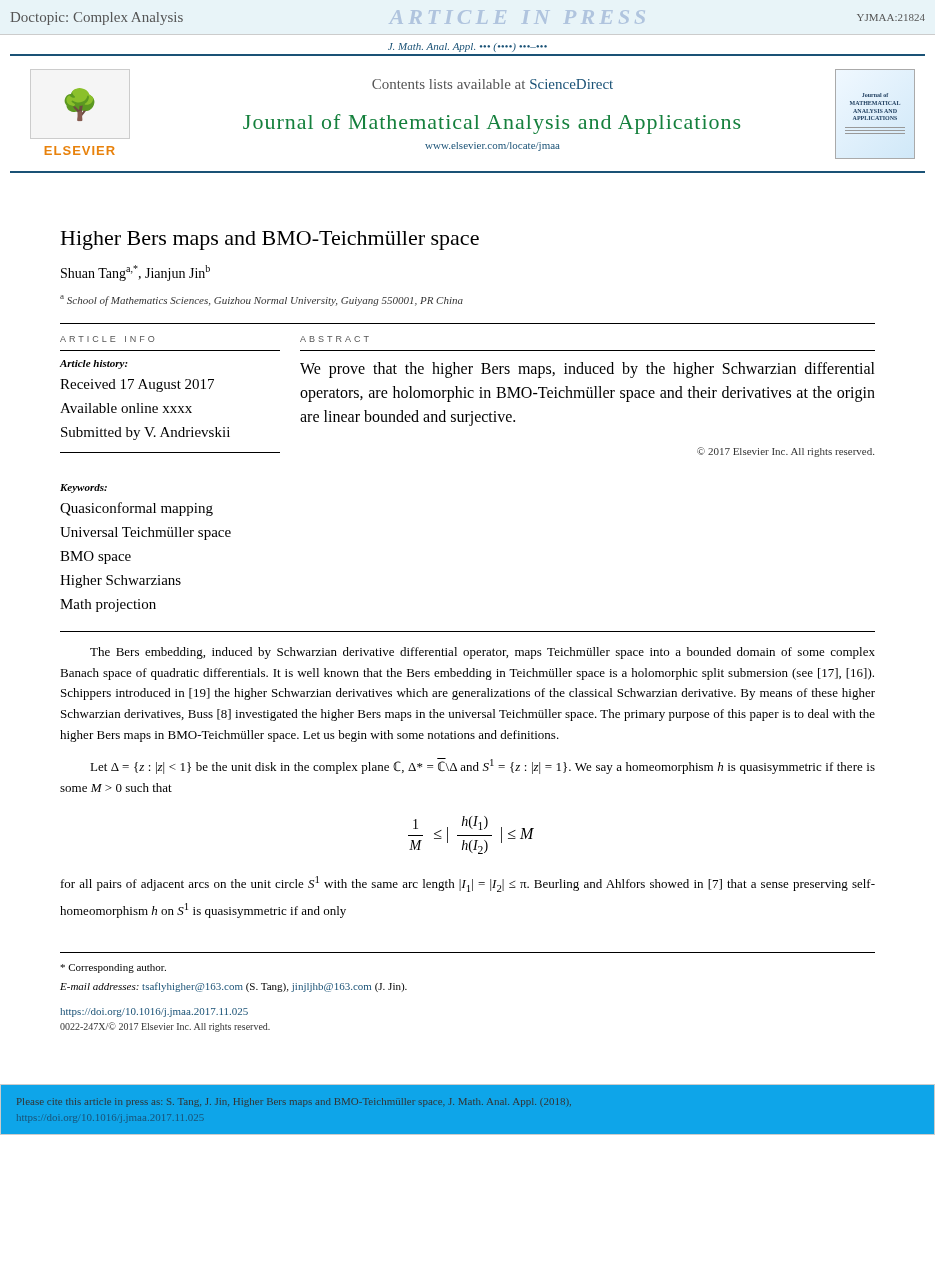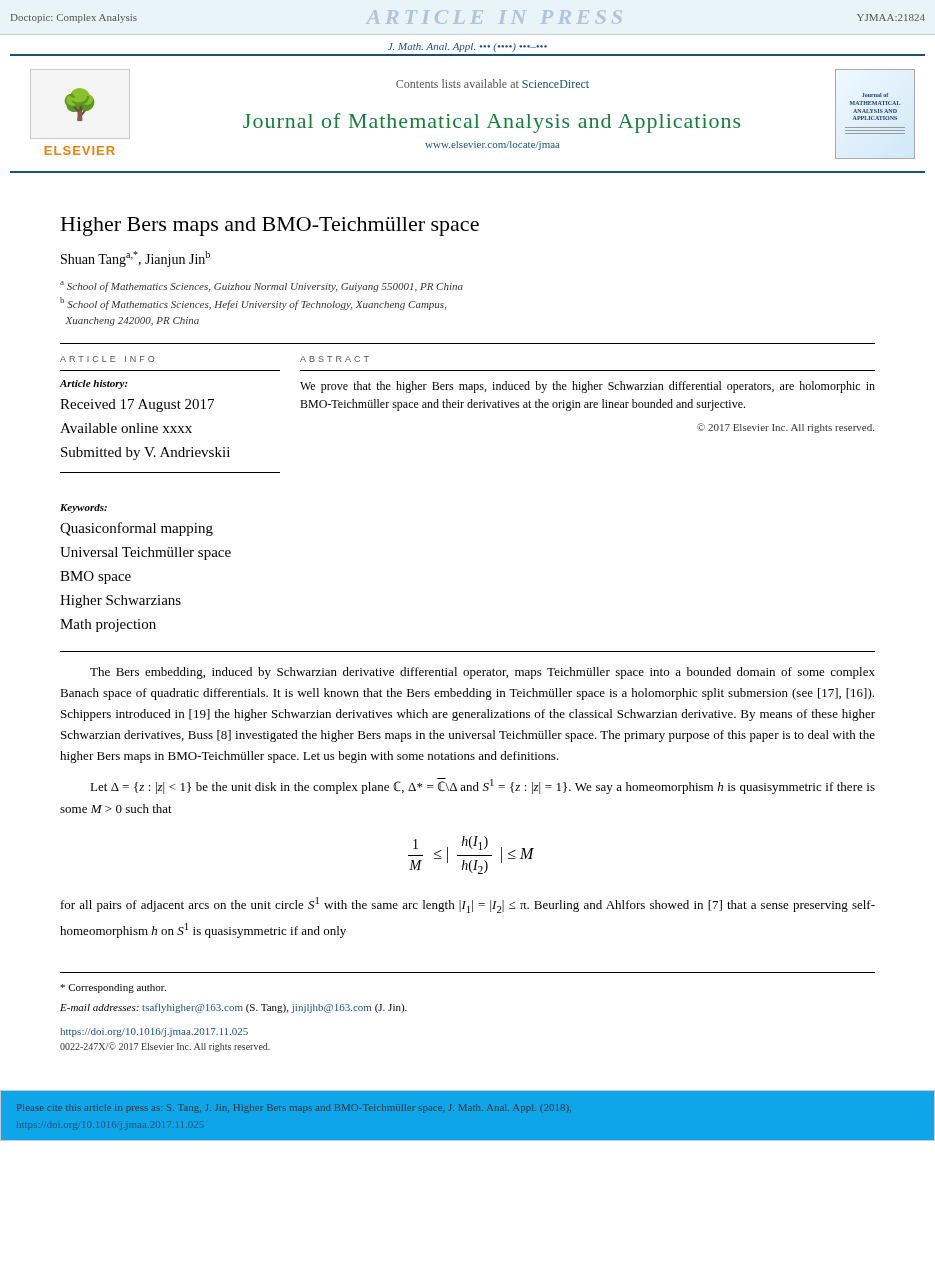--- a/index.html
+++ b/index.html
@@ -14,21 +14,21 @@
 
     
     .top-banner {
       background: #e8f4f8;
       display: flex;
       justify-content: space-between;
       align-items: center;
       padding: 4px 10px;
       border-bottom: 1px solid #ccc;
     }
-    .top-banner-left { font-size: 11px; color: #555; }
+    .top-banner-left { font-size: 15px; color: #555; }
     .top-banner-center {
       font-size: 22px;
       font-weight: bold;
       color: #b0c4de;
       letter-spacing: 4px;
       text-transform: uppercase;
       font-style: italic;
     }
     .top-banner-right { font-size: 11px; color: #555; }
 
@@ -83,21 +83,21 @@
       font-size: 13px;
       letter-spacing: 1px;
       font-family: Arial, sans-serif;
     }
     .header-middle {
       flex: 1;
       text-align: center;
       padding: 0 20px;
     }
     .contents-line {
-      font-size: 12px;
+      font-size: 15px;
       color: #555;
       margin-bottom: 16px;
     }
     .contents-link { color: #1a5276; text-decoration: none; }
     .journal-title {
       font-size: 22px;
       color: #15803d;
       font-family: "Times New Roman", Times, serif;
       letter-spacing: 1px;
       margin-bottom: 4px;
@@ -132,21 +132,21 @@
       margin-bottom: 3px;
     }
     .cover-lines {
       width: 60px;
       border-top: 1px solid #999;
       margin: 1px 0;
     }
 
     
     .main-content {
-      padding: 18px 60px;
+      padding: 32px 60px;
     }
 
     
     .article-title {
       font-size: 22px;
       font-weight: normal;
       color: #000;
       margin-top: 20px;
       margin-bottom: 12px;
       font-family: "Times New Roman", Times, serif;
@@ -218,24 +218,24 @@
       margin-bottom: 3px;
     }
     .info-item {
       font-size: 15px;
       line-height: 1.6;
     }
     .keywords-section {
       margin-top: 28px;
     }
     .abstract-text {
-      font-size: 12px;
+      font-size: 16px;
       line-height: 1.5;
       text-align: justify;
-      margin-bottom: 8px;
+      margin-bottom: 16px;
     }
     .copyright-line {
       font-size: 11px;
       text-align: right;
       color: #333;
     }
 
     
     .section-heading {
       font-size: 14px;
@@ -351,21 +351,20 @@
 <div class="main-content">
 
   <h1 class="article-title">Higher Bers maps and BMO-Teichmüller space</h1>
 
   <div class="authors">
     Shuan Tang<span class="author-sup">a,*</span>, Jianjun Jin<span class="author-sup">b</span>
   </div>
 
   <div class="affiliations">
     <div><span class="affil-letter">a</span> School of Mathematics Sciences, Guizhou Normal University, Guiyang 550001, PR China</div>
-    <div><span class="affil-letter">b</span> School of Mathematics Sciences, Hefei University of Technology, Xuancheng Campus,<br>&nbsp;&nbsp;Xuancheng 242000, PR China</div>
   </div>
 
   <hr class="divider">
 
   <div class="info-abstract">
 
     <div class="article-info">
       <div class="section-label">ARTICLE INFO</div>
       <hr class="info-divider">
       <div class="info-group-label">Article history:</div>

